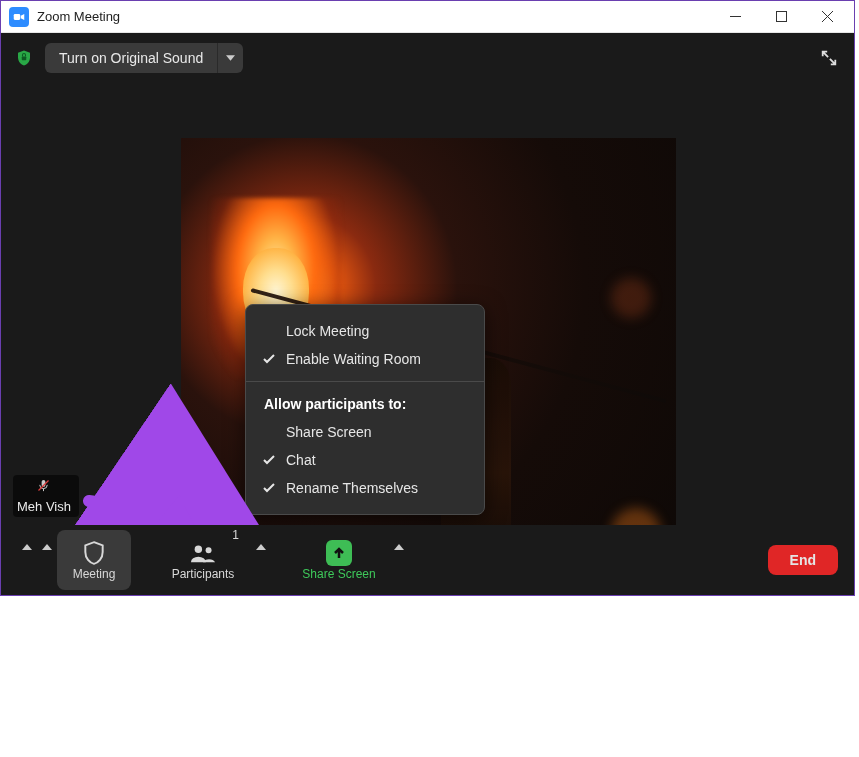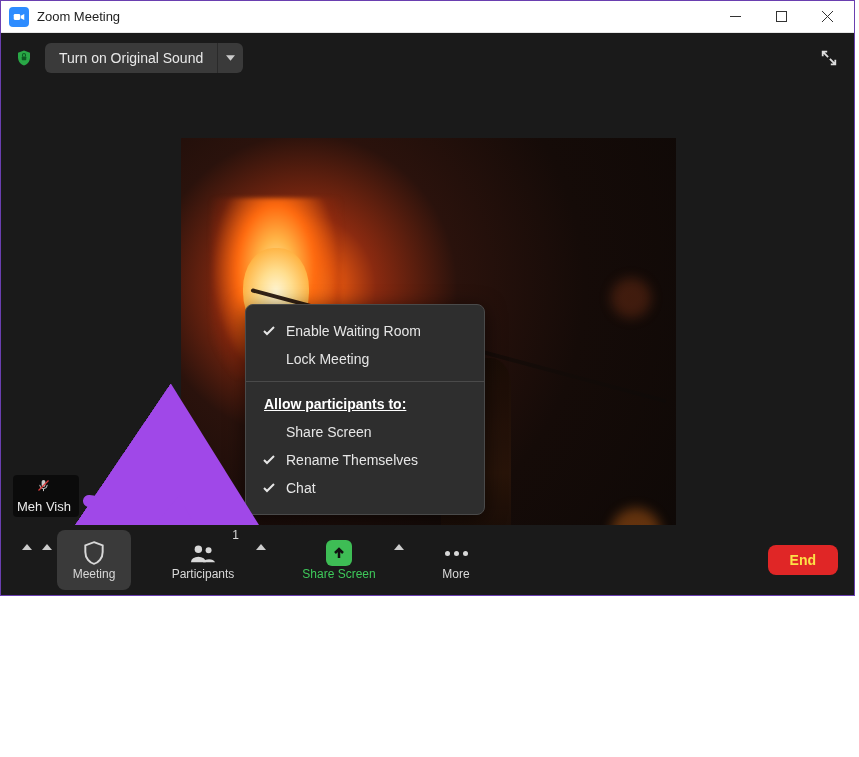--- a/index.html
+++ b/index.html
@@ -152,21 +152,21 @@
     box-shadow: 0 4px 20px rgba(0,0,0,0.6);
   }
   .popup-item {
     padding: 6px 18px 6px 16px;
     display: flex; align-items: center; gap: 10px;
     cursor: pointer;
   }
   .chk { width: 14px; display:flex; justify-content:center; flex:0 0 14px; }
   .chk svg { width:12px; height:10px; stroke:#e6e6e6; stroke-width:2; fill:none; }
   .popup-sep { height:1px; background:#4a4a4a; margin:8px 0; }
-  .popup-head { padding: 6px 18px; font-weight:600; color:#fff;text-decoration:underline; }
+  .popup-head { padding: 6px 18px; font-weight:600; color:#fff; }
 
   .arrow { position:absolute; pointer-events:none; }
   .arrow svg { overflow: visible; }
 
   .toolbar {
     height: 70px;
     background: #1a1a1a;
     display: flex;
     align-items: center;
     padding: 0 16px;
@@ -194,21 +194,21 @@
   .tb-caret svg { width:10px; height:6px; fill:#ccc; }
   .tb-btn svg { width:26px; height:26px; }
   .muted-slash { position:absolute; left:2px; top:2px; }
   .muted-slash line { stroke:#e83f3f; stroke-width:2.4; }
   .share-ic { width:26px; height:26px; background:#3ebd55; border-radius:6px; display:flex; align-items:center; justify-content:center; }
   .share-ic svg { width:14px; height:14px; stroke:#111; stroke-width:2.5; fill:none; }
   .tb-btn.green { color:#3ec95a; }
   .badge { position:absolute; top:-2px; right:12px; font-size:12px; color:#d8d8d8; }
   .spacer { flex:1; }
   .end-btn {
-    background:#e02626; color:#fde047; font-weight:600;
+    background:#e02626; color:#e5e5e5; font-weight:600;
     padding: 7px 22px; border-radius:8px; font-size:14px;
     cursor:pointer;
     margin-left:12px;
   }
   .dots { display:flex; gap:4px; }
   .dots span { width:5px; height:5px; background:#d8d8d8; border-radius:50%; }
 </style>
 </head>
 <body>
 
@@ -287,52 +287,52 @@
         <rect x="9" y="3" width="6" height="11" rx="3" fill="#c9c9c9"></rect>
         <path d="M6 11 a6 6 0 0 0 12 0" stroke="#c9c9c9" stroke-width="1.6" fill="none"></path>
         <line x1="12" y1="17" x2="12" y2="21" stroke="#c9c9c9" stroke-width="1.6"></line>
         <line x1="4" y1="20" x2="20" y2="4" stroke="#e03e3e" stroke-width="2"></line>
       </svg>
       <span>Meh Vish</span>
     </div>
 
     <div class="popup">
       <div class="popup-item">
+        <span class="chk"></span>
+        <span>Lock Meeting</span>
+      </div>
+      <div class="popup-item">
         <span class="chk">
             <svg viewBox="0 0 12 10">
               <path d="M1 5 L4 8 L11 1"></path>
             </svg>
           </span>
         <span>Enable Waiting Room</span>
       </div>
-      <div class="popup-item">
-        <span class="chk"></span>
-        <span>Lock Meeting</span>
-      </div>
       <div class="popup-sep"></div>
       <div class="popup-head">Allow participants to:</div>
       <div class="popup-item">
         <span class="chk"></span>
         <span>Share Screen</span>
+      </div>
+      <div class="popup-item">
+        <span class="chk">
+            <svg viewBox="0 0 12 10">
+              <path d="M1 5 L4 8 L11 1"></path>
+            </svg>
+          </span>
+        <span>Chat</span>
       </div>
       <div class="popup-item">
         <span class="chk">
             <svg viewBox="0 0 12 10">
               <path d="M1 5 L4 8 L11 1"></path>
             </svg>
           </span>
         <span>Rename Themselves</span>
-      </div>
-      <div class="popup-item">
-        <span class="chk">
-            <svg viewBox="0 0 12 10">
-              <path d="M1 5 L4 8 L11 1"></path>
-            </svg>
-          </span>
-        <span>Chat</span>
       </div>
     </div>
 
     <div class="arrow" style="left:80px; top:460px;">
       <svg width="190" height="90">
           <defs>
             <marker id="ah1" markerWidth="18" markerHeight="16" refX="14" refY="8" orient="auto">
               <path d="M0 0 L18 8 L0 16 Z" fill="#a048e8"></path>
             </marker>
           </defs>
@@ -408,29 +408,19 @@
       <span>Share Screen</span>
     </div>
     <div class="tb-caret">
         <svg viewBox="0 0 10 6">
           <path d="M0 6 L5 0 L10 6 Z"></path>
         </svg>
       </div>
 
     <div style="width:10px"></div>
 
-    <div class="tb-btn">
-      <div class="ic">
-        <div class="dots">
-            <span></span>
-            <span></span>
-            <span></span>
-          </div>
-      </div>
-      <span>More</span>
-    </div>
 
     <div class="spacer"></div>
 
     <div class="end-btn">End</div>
   </div>
 
 </div>
 
 </body></html>

